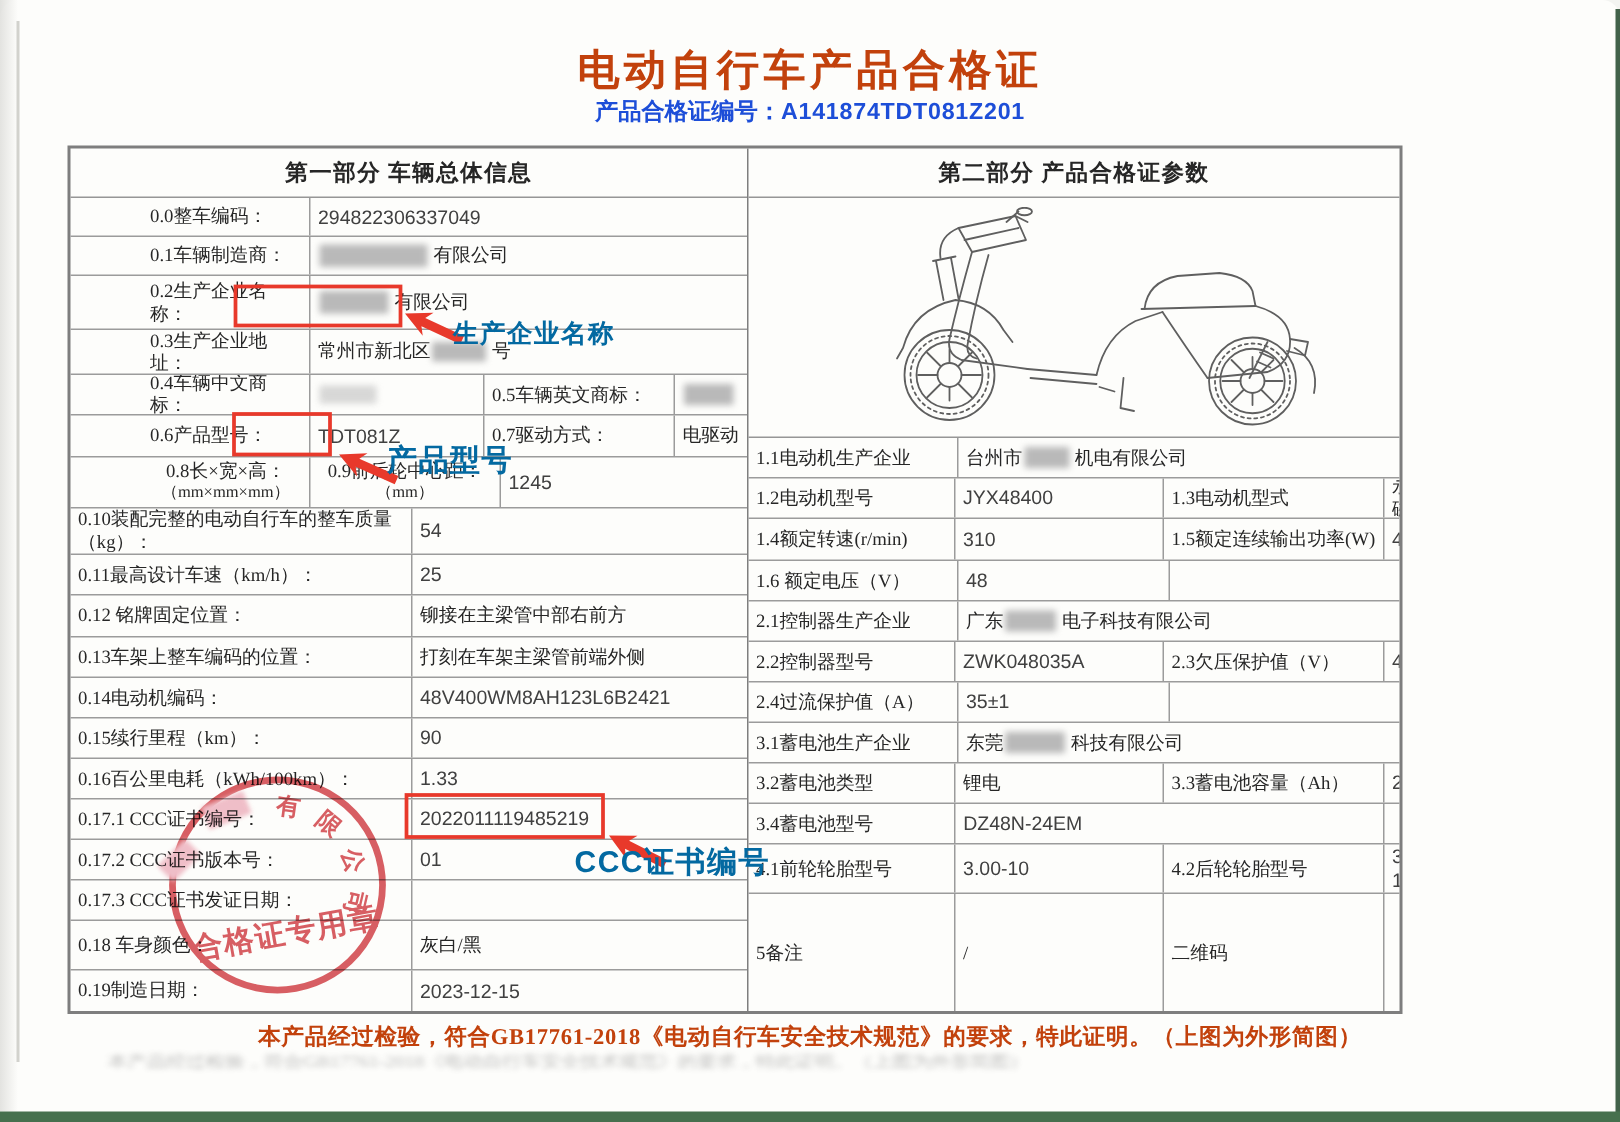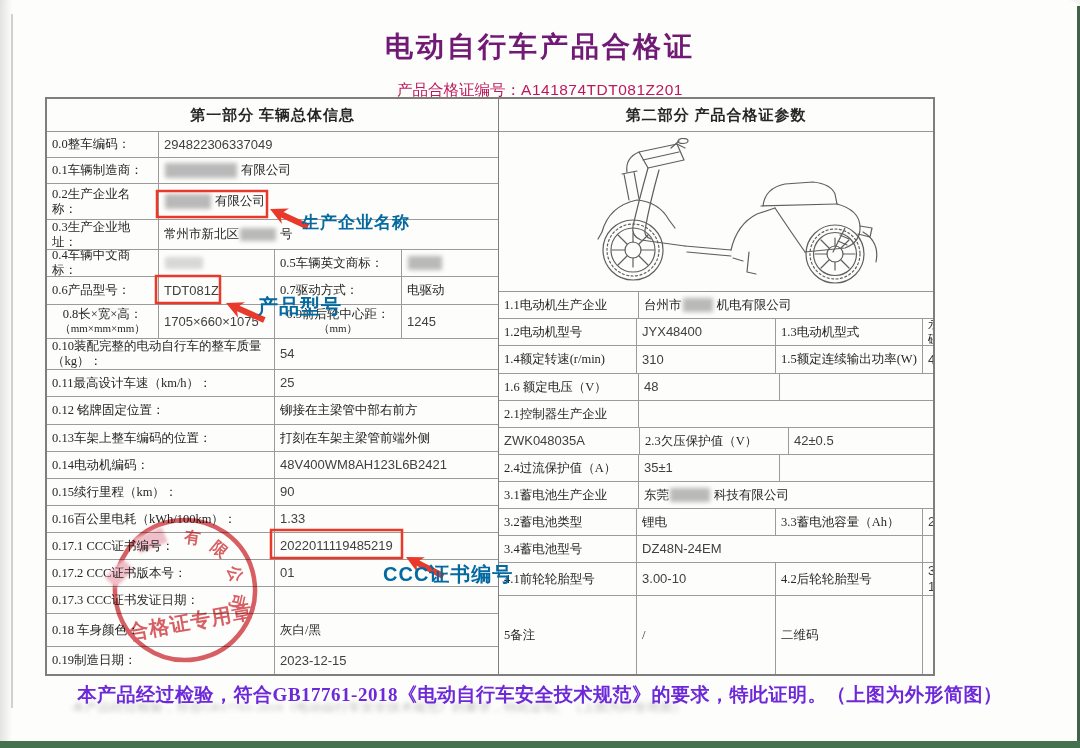--- a/index.html
+++ b/index.html
@@ -6,42 +6,42 @@
   body{width:1080px;height:748px;position:relative;background:#f3f4f1;overflow:hidden;
        font-family:"Liberation Serif","DejaVu Serif",serif;}
   #page{position:absolute;inset:0;background:#fdfdfb;border-radius:12px 12px 0 0;}
   .left-edge{position:absolute;left:0;top:0;bottom:7px;width:12px;
              background:linear-gradient(90deg,#dddddad0,#fdfdfb);}
   .left-edge-line{position:absolute;left:11px;top:14px;bottom:40px;width:1.5px;background:#d2d2cd;}
   .right-green{position:absolute;right:0;top:6px;bottom:0;width:3px;background:#42624a;}
   .bottom-green{position:absolute;left:0;right:0;bottom:0;height:7px;background:#46704e;}
 
   .title{position:absolute;top:28px;left:0;right:0;text-align:center;
-         font-size:28px;font-weight:700;letter-spacing:3px;color:#701a75;}
-  .certline{position:absolute;top:80px;left:0;right:0;text-align:center;font-size:15.5px;
-            font-weight:400;color:#be185d;}
+         font-size:28px;font-weight:700;letter-spacing:3px;color:#c2410c;}
+  .certline{position:absolute;top:64px;left:0;right:0;text-align:center;font-size:15.5px;
+            font-weight:700;color:#1d4ed8;}
   .certline .num{font-family:"Liberation Sans","DejaVu Sans",sans-serif;letter-spacing:.5px;}
 
   
   .t{position:absolute;left:45px;top:97px;width:890px;height:579px;border:2px solid #7e7e7e;
      display:flex;box-sizing:border-box;background:transparent;color:#262626;}
   .half{display:flex;flex-direction:column;box-sizing:border-box;min-width:0;}
   .half.l{width:452px;border-right:1.5px solid #7e7e7e;}
   .half.r{flex:1;justify-content:space-between;}
   .sech{flex:0 0 33px;border-bottom:1px solid #969696;display:flex;align-items:center;
         justify-content:center;font-size:15px;font-weight:700;letter-spacing:1px;box-sizing:border-box;}
   .row{display:flex;border-bottom:1px solid #9b9b9b;box-sizing:border-box;flex:0 0 auto;min-height:0;}
   .row.last{border-bottom:none;flex:1 1 auto;}
   .c{box-sizing:border-box;border-right:1px solid #9b9b9b;padding:1px 5px;display:flex;
      align-items:center;font-size:12.5px;line-height:1.2;overflow:hidden;}
   .c.end{border-right:none;}
   .c.col{flex-direction:column;justify-content:center;align-items:center;text-align:center;}
   .val{font-family:"Liberation Sans","DejaVu Sans",sans-serif;font-size:13px;color:#404040;}
   
-  .w1{width:112px;} .w2{width:116px;} .w3{width:127px;} .w4{flex:1;} .w12{width:228px;} .w234{flex:1;}
+  .w1{width:112px;margin-left:48px;} .w2{width:116px;} .w3{width:127px;} .w4{flex:1;} .w12{width:228px;} .w234{flex:1;}
   
   .v1{width:140px;} .v2{width:141px;} .v3{width:149px;} .v4{flex:1;} .v234{flex:1;} .v23{width:290px;} .v34{flex:1;}
   .unit{font-size:11px;}
   .redact{display:inline-block;background:#b9b9b9;filter:blur(2px);border-radius:1px;
           vertical-align:middle;margin:0 4px 0 1px;}
   .imgbox{flex:0 0 160px;border-bottom:1px solid #969696;position:relative;box-sizing:border-box;}
 
   
   .qrwrap{position:relative;width:76px;height:76px;margin-left:14px;}
   .qr-redact{position:absolute;left:5px;top:26px;width:64px;height:20px;background:#c0c0c0;
@@ -50,22 +50,22 @@
   
   #ann{position:absolute;inset:0;pointer-events:none;z-index:6;}
   .redlabel{position:absolute;color:#0369a1;font-weight:700;z-index:7;
             font-family:"Liberation Sans","DejaVu Sans",sans-serif;letter-spacing:1px;}
   #lab-producer{left:302px;top:211px;font-size:17px;}
   #lab-model{left:258px;top:293px;font-size:20px;}
   #lab-ccc{left:383px;top:561px;font-size:20px;}
 
   #stamp{position:absolute;left:98px;top:503px;z-index:5;opacity:.88;mix-blend-mode:multiply;}
 
-  .footer{position:absolute;top:682px;left:0;right:0;text-align:center;font-size:19px;
-          font-weight:600;color:#6d28d9;letter-spacing:.5px;z-index:2;}
+  .footer{position:absolute;top:682px;left:0;right:0;text-align:center;font-size:15px;
+          font-weight:600;color:#c2410c;letter-spacing:.5px;z-index:2;}
   .ghost{position:absolute;top:699px;left:72px;width:912px;font-size:13px;color:#707070;
          filter:blur(2.2px);opacity:.45;white-space:nowrap;overflow:hidden;
          transform:scaleY(.85);z-index:1;}
 </style>
 </head>
 <body>
 
 <div id="page">
   <div class="title">电动自行车产品合格证</div>
   <div class="certline">
@@ -117,21 +117,20 @@
         <div class="c w1">0.6产品型号：</div>
         <div class="c w2 val">TDT081Z</div>
         <div class="c w3">0.7驱动方式：</div>
         <div class="c w4 end">电驱动</div>
       </div>
       <div class="row" style="height:34px">
         <div class="c w1 col">
             <span>0.8长×宽×高：</span>
             <span class="unit">（mm×mm×mm）</span>
           </div>
-        <div class="c w2 val">1705×660×1075</div>
         <div class="c w3 col">
             <span>0.9前后轮中心距：</span>
             <span class="unit">（mm）</span>
           </div>
         <div class="c w4 end val">1245</div>
       </div>
       <div class="row" style="height:31px">
         <div class="c w12">0.10装配完整的电动自行车的整车质量（kg）：</div>
         <div class="c w234 end val">54</div>
       </div>
@@ -237,22 +236,28 @@
         <div class="c v3">1.5额定连续输出功率(W)</div>
         <div class="c v4 end val">400</div>
       </div>
       <div class="row" style="height:27px">
         <div class="c v1">1.6 额定电压（V）</div>
         <div class="c v2 val">48</div>
         <div class="c v34 end"></div>
       </div>
       <div class="row" style="height:27px">
         <div class="c v1">2.1控制器生产企业</div>
-      </div>
-      <div class="row" style="height:27px">
+        <div class="c v234 end">
+            <span>广东</span>
+            <span class="redact" style="width:34px;height:14px"></span>
+            <span>电子科技有限公司</span>
+          </div>
+      </div>
+      <div class="row" style="height:27px">
+        <div class="c v1">2.2控制器型号</div>
         <div class="c v2 val">ZWK048035A</div>
         <div class="c v3">2.3欠压保护值（V）</div>
         <div class="c v4 end val">42±0.5</div>
       </div>
       <div class="row" style="height:27px">
         <div class="c v1">2.4过流保护值（A）</div>
         <div class="c v2 val">35±1</div>
         <div class="c v34 end"></div>
       </div>
       <div class="row" style="height:27px">

